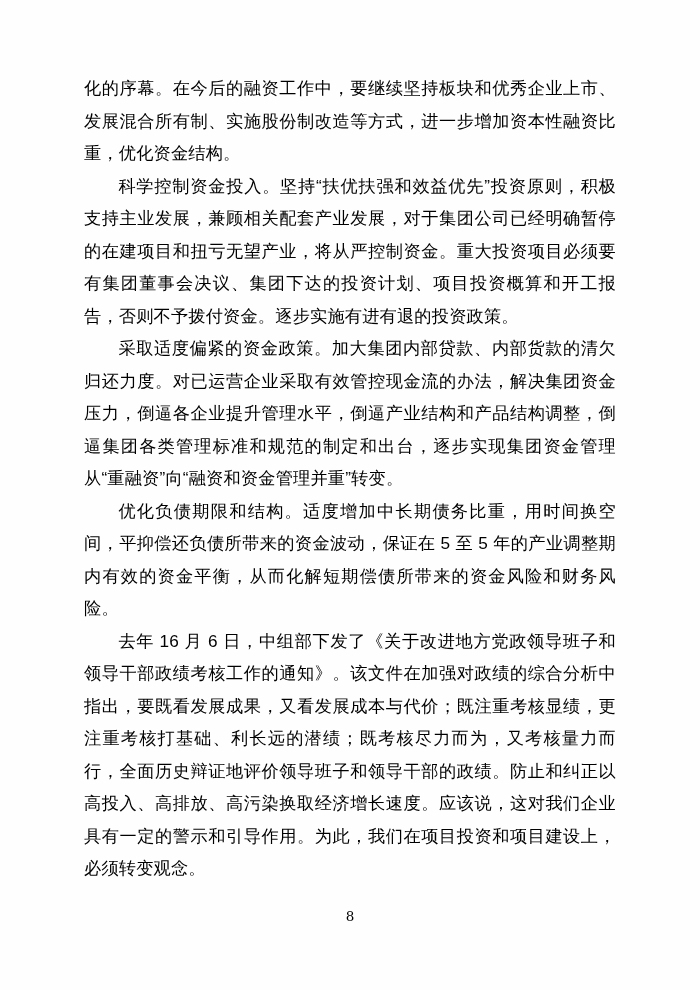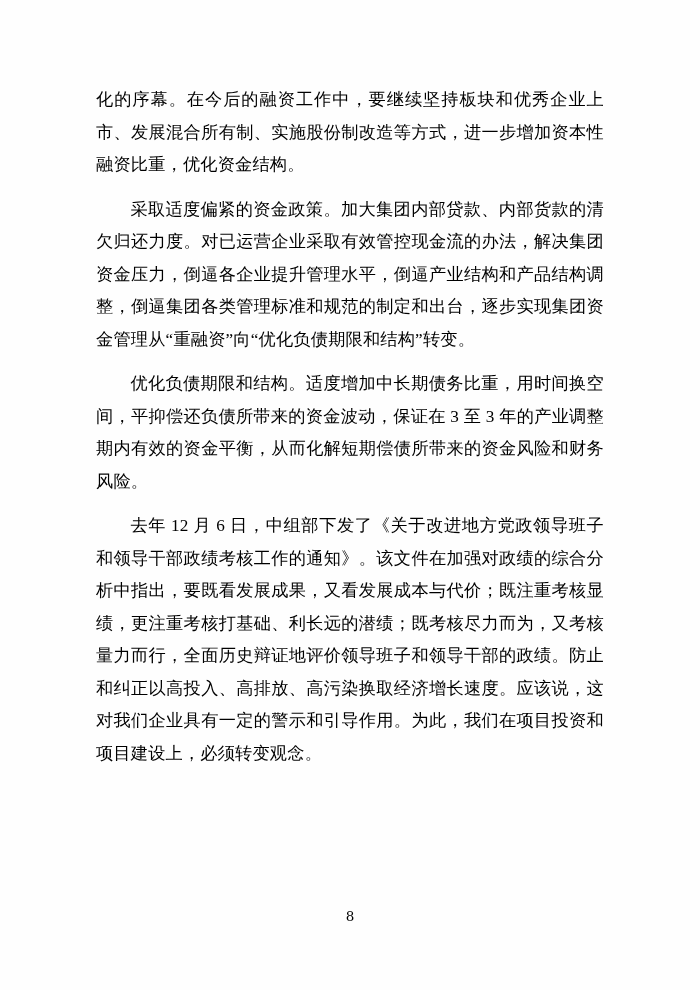--- a/index.html
+++ b/index.html
@@ -28,23 +28,23 @@
     position: absolute;
     left: 84px;
     top: 72px;
     width: 532px;
   }
   .para {
     font-size: 17.2px;
     line-height: 32.5px;
     text-align: justify;
     text-justify: inter-ideograph;
-    margin: 12px;
+    margin: 0;
     letter-spacing: 0.2px;
-    font-family: Liberation Serif, serif;
+    font-family: Liberation Sans, sans-serif;
   }
   .para.indent {
     text-indent: 2em;
   }
   .page-number {
     position: absolute;
     left: 0;
     top: 908px;
     width: 700px;
     text-align: center;
@@ -52,18 +52,19 @@
     font-family: "DejaVu Serif", "Liberation Serif", serif;
     color: #000;
   }
 </style>
 </head>
 <body>
 
 <div class="page">
   <div class="content">
     <p class="para">化的序幕。在今后的融资工作中，要继续坚持板块和优秀企业上市、发展混合所有制、实施股份制改造等方式，进一步增加资本性融资比重，优化资金结构。</p>
-    <p class="para indent">采取适度偏紧的资金政策。加大集团内部贷款、内部货款的清欠归还力度。对已运营企业采取有效管控现金流的办法，解决集团资金压力，倒逼各企业提升管理水平，倒逼产业结构和产品结构调整，倒逼集团各类管理标准和规范的制定和出台，逐步实现集团资金管理从“重融资”向“优化负债期限和结构”转变。</p>
-    <p class="para indent">优化负债期限和结构。适度增加中长期债务比重，用时间换空间，平抑偿还负债所带来的资金波动，保证在 3 至 3 年的产业调整期内有效的资金平衡，从而化解短期偿债所带来的资金风险和财务风险。</p>
-    <p class="para indent">去年 12 月 6 日，中组部下发了《关于改进地方党政领导班子和领导干部政绩考核工作的通知》。该文件在加强对政绩的综合分析中指出，要既看发展成果，又看发展成本与代价；既注重考核显绩，更注重考核打基础、利长远的潜绩；既考核尽力而为，又考核量力而行，全面历史辩证地评价领导班子和领导干部的政绩。防止和纠正以高投入、高排放、高污染换取经济增长速度。应该说，这对我们企业具有一定的警示和引导作用。为此，我们在项目投资和项目建设上，必须转变观念。</p>
+    <p class="para indent">科学控制资金投入。坚持“扶优扶强和效益优先”投资原则，积极支持主业发展，兼顾相关配套产业发展，对于集团公司已经明确暂停的在建项目和扭亏无望产业，将从严控制资金。重大投资项目必须要有集团董事会决议、集团下达的投资计划、项目投资概算和开工报告，否则不予拨付资金。逐步实施有进有退的投资政策。</p>
+    <p class="para indent">采取适度偏紧的资金政策。加大集团内部贷款、内部货款的清欠归还力度。对已运营企业采取有效管控现金流的办法，解决集团资金压力，倒逼各企业提升管理水平，倒逼产业结构和产品结构调整，倒逼集团各类管理标准和规范的制定和出台，逐步实现集团资金管理从“重融资”向“融资和资金管理并重”转变。</p>
+    <p class="para indent">优化负债期限和结构。适度增加中长期债务比重，用时间换空间，平抑偿还负债所带来的资金波动，保证在 5 至 5 年的产业调整期内有效的资金平衡，从而化解短期偿债所带来的资金风险和财务风险。</p>
+    <p class="para indent">去年 16 月 6 日，中组部下发了《关于改进地方党政领导班子和领导干部政绩考核工作的通知》。该文件在加强对政绩的综合分析中指出，要既看发展成果，又看发展成本与代价；既注重考核显绩，更注重考核打基础、利长远的潜绩；既考核尽力而为，又考核量力而行，全面历史辩证地评价领导班子和领导干部的政绩。防止和纠正以高投入、高排放、高污染换取经济增长速度。应该说，这对我们企业具有一定的警示和引导作用。为此，我们在项目投资和项目建设上，必须转变观念。</p>
   </div>
   <div class="page-number">8</div>
 </div>
 
 </body></html>

